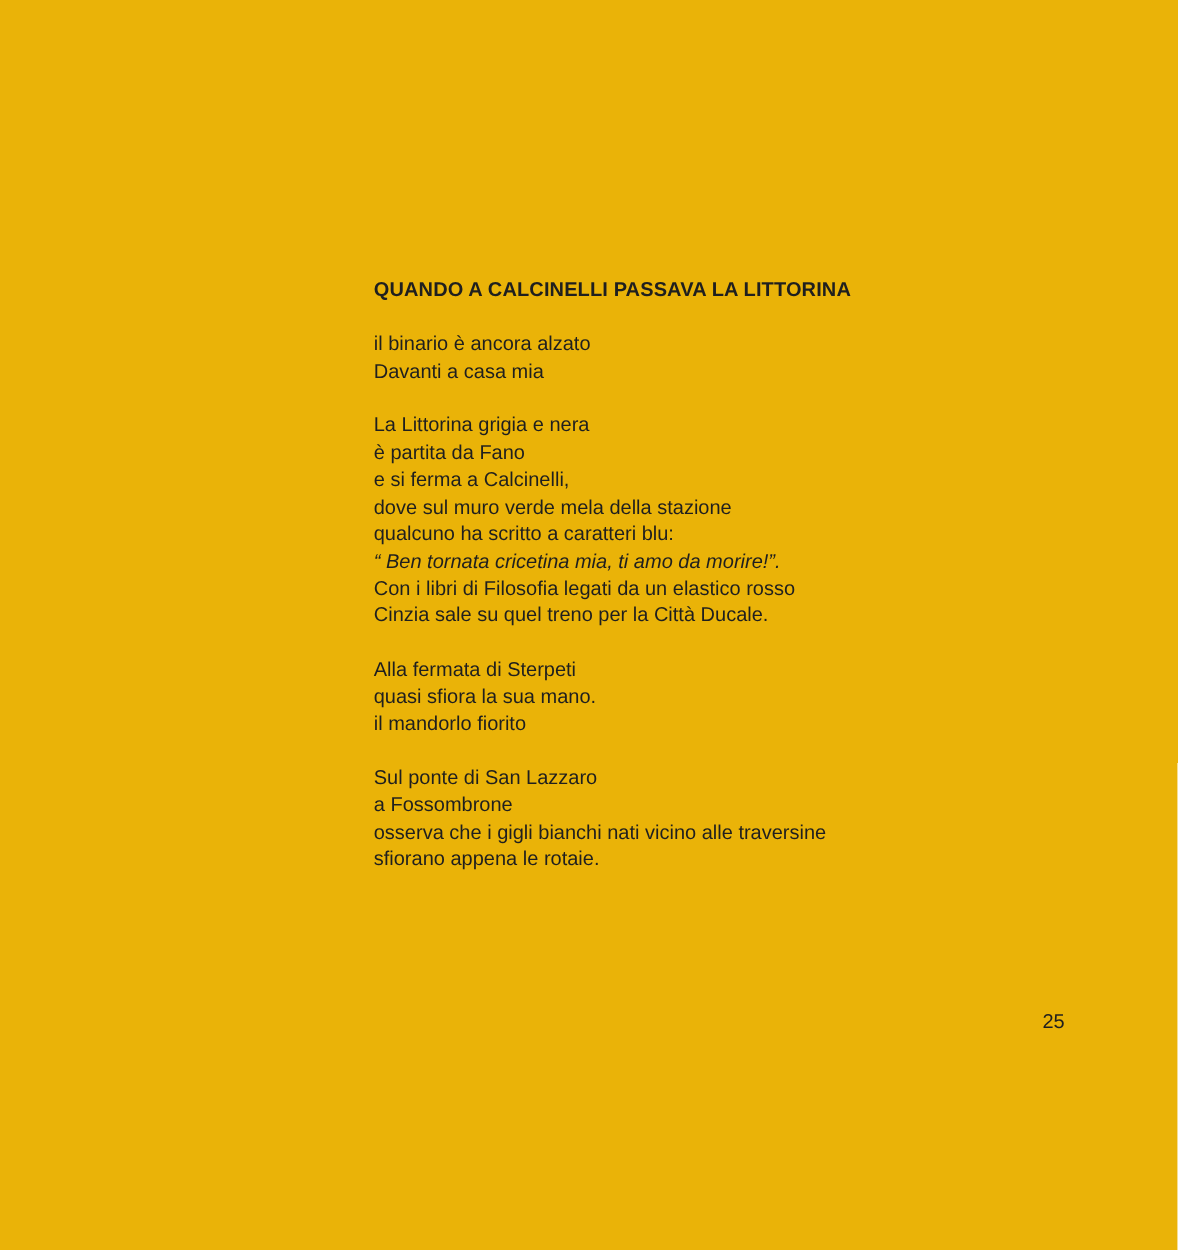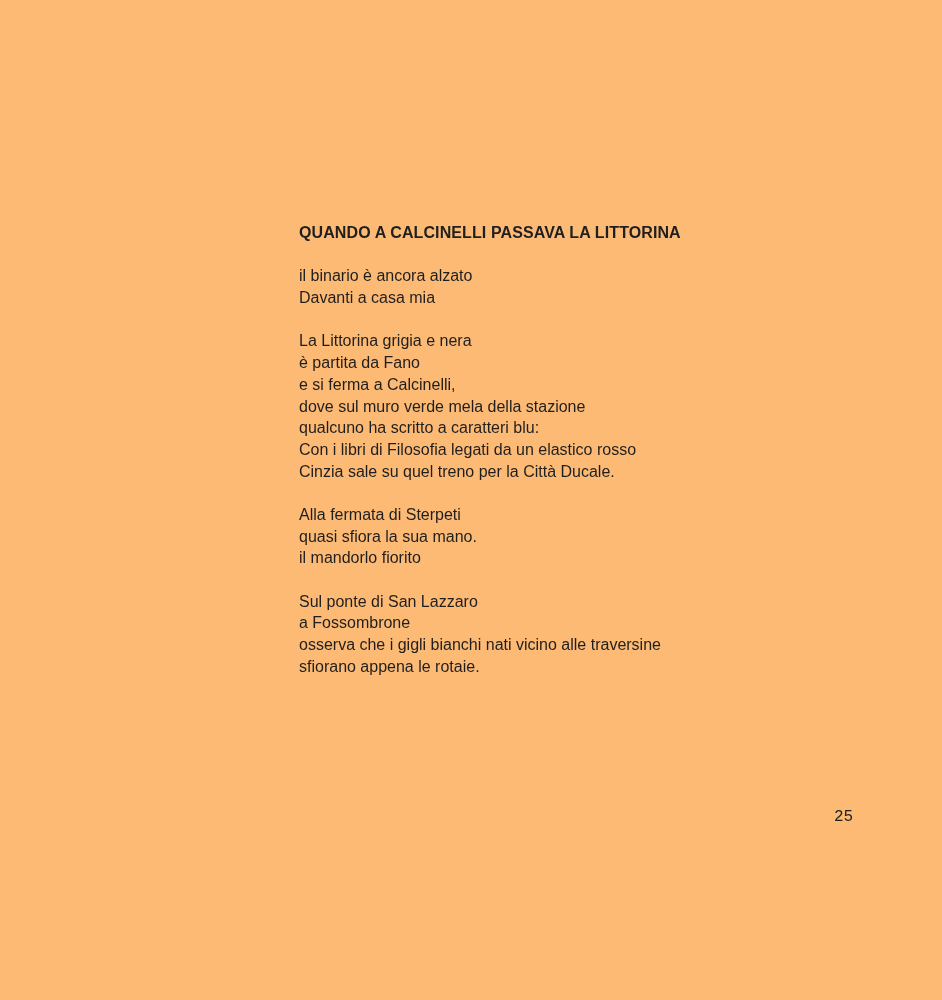--- a/index.html
+++ b/index.html
@@ -58,40 +58,40 @@
   .line .bold {
     font-weight: 700;
   }
 
   .page-number {
     position: absolute;
     left: 834px;
     top: 807px;
     font-size: 16px;
     line-height: 21.7px;
-    font-family: Liberation Mono, monospace;
   }
 </style>
 </head>
 <body style="background: rgb(255, 255, 255);">
 
-<div class="page" style="color: rgb(31, 31, 31); background: #fdba74;">
+<div class="page" style="color: rgb(31, 31, 31); background: #eab308;">
   <div class="poem">
     <div class="poem-title">QUANDO A CALCINELLI PASSAVA LA LITTORINA</div>
     <div>
         <div class="stanza">
           <div class="line"><span>il binario è ancora alzato</span></div>
           <div class="line"><span>Davanti a casa mia</span></div>
         </div>
         <div class="stanza">
           <div class="line"><span>La Littorina grigia e nera</span></div>
           <div class="line"><span>è partita da Fano</span></div>
           <div class="line"><span>e si ferma a Calcinelli,</span></div>
           <div class="line"><span>dove sul muro verde mela della stazione</span></div>
           <div class="line"><span>qualcuno ha scritto a caratteri blu:</span></div>
+          <div class="line"><span class="italic">“ Ben tornata cricetina mia, ti amo da morire!”.</span></div>
           <div class="line"><span>Con i libri di Filosofia legati da un elastico rosso</span></div>
           <div class="line"><span>Cinzia sale su quel treno per la Città Ducale.</span></div>
         </div>
         <div class="stanza">
           <div class="line"><span>Alla fermata di Sterpeti</span></div>
           <div class="line"><span>quasi sfiora la sua mano.</span></div>
           <div class="line"><span>il mandorlo fiorito</span></div>
         </div>
         <div class="stanza">
           <div class="line"><span>Sul ponte di San Lazzaro</span></div>

